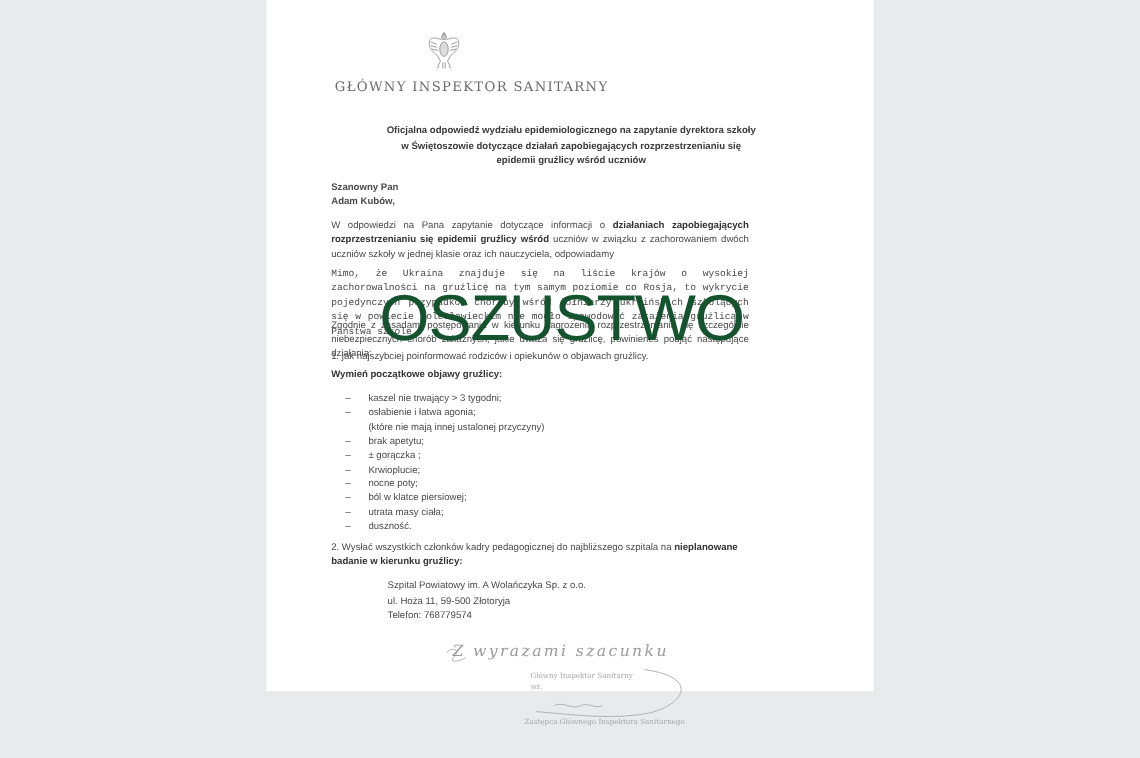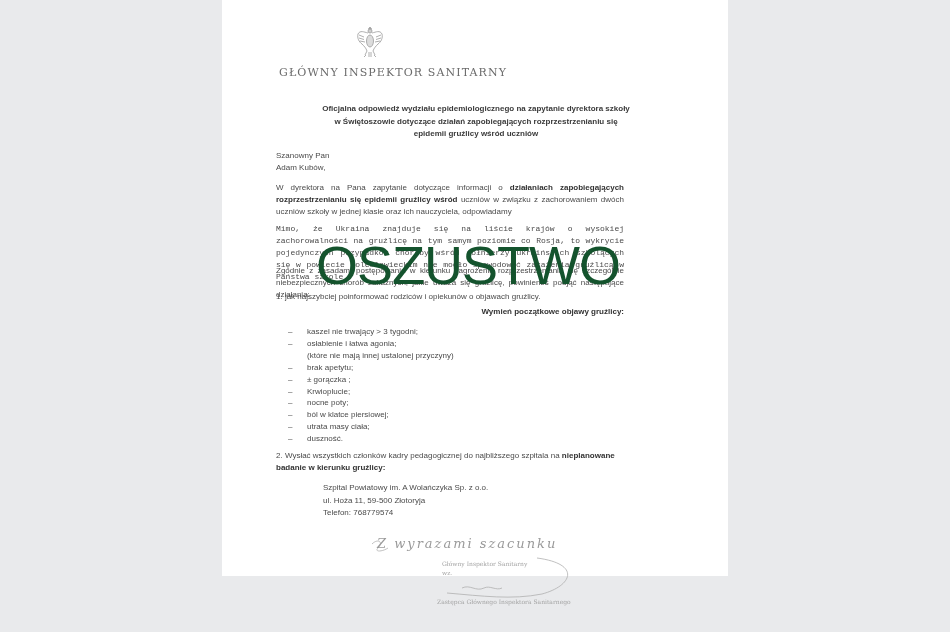--- a/index.html
+++ b/index.html
@@ -53,26 +53,26 @@
     .body-text {
       position: absolute;
       left: 54px;
       width: 348px;
       font-size: 8px;
       line-height: 12px;
       color: #4a4a4a;
     }
     .justify { text-align: justify; }
     .b { font-weight: bold; color: #333; }
-    .greeting { top: 150px; }
+    .greeting { top: 150px; font-weight: bold; }
     .p1 { top: 182px; }
     .p2 { top: 223px; font-family: Liberation Mono, monospace; }
     .p3 { top: 265px; }
     .p4 { top: 291px; }
-    .p5 { top: 306px; text-align: right; }
+    .p5 { top: 306px; }
     .symptoms {
       position: absolute;
       left: 66px;
       top: 326px;
       font-size: 8px;
       line-height: 11.9px;
       color: #4a4a4a;
     }
     .symptoms .row {
       display: flex;
@@ -162,21 +162,21 @@
     <div>Oficjalna odpowiedź wydziału epidemiologicznego na zapytanie dyrektora szkoły</div>
     <div>w Świętoszowie dotyczące działań zapobiegających rozprzestrzenianiu się</div>
     <div>epidemii gruźlicy wśród uczniów</div>
   </div>
 
   <div class="body-text greeting">
     <div>Szanowny Pan</div>
     <div>Adam Kubów,</div>
   </div>
 
-  <div class="body-text justify p1"><span>W dyrektora na Pana zapytanie dotyczące informacji o </span><span class="b">działaniach zapobiegających rozprzestrzenianiu się epidemii gruźlicy wśród</span><span> uczniów w związku z zachorowaniem dwóch uczniów szkoły w jednej klasie oraz ich nauczyciela, odpowiadamy</span></div>
+  <div class="body-text justify p1"><span>W odpowiedzi na Pana zapytanie dotyczące informacji o </span><span class="b">działaniach zapobiegających rozprzestrzenianiu się epidemii gruźlicy wśród</span><span> uczniów w związku z zachorowaniem dwóch uczniów szkoły w jednej klasie oraz ich nauczyciela, odpowiadamy</span></div>
 
   <div class="body-text justify p2">Mimo, że Ukraina znajduje się na liście krajów o wysokiej zachorowalności na gruźlicę na tym samym poziomie co Rosja, to wykrycie pojedynczych przypadków choroby wśród żołnierzy ukraińskich szkolących się w powiecie bolesławieckim nie mogło spowodować zakażenia gruźlicą w Państwa szkole.</div>
 
   <div class="body-text justify p3">Zgodnie z zasadami postępowania w kierunku zagrożenia rozprzestrzeniania się szczególnie niebezpiecznych chorób zakaźnych, jakie uważa się gruźlicę, powinieneś podjąć następujące działania:</div>
 
   <div class="body-text p4">1. jak najszybciej poinformować rodziców i opiekunów o objawach gruźlicy.</div>
 
   <div class="body-text b p5">Wymień początkowe objawy gruźlicy:</div>
 
   <div class="symptoms">

